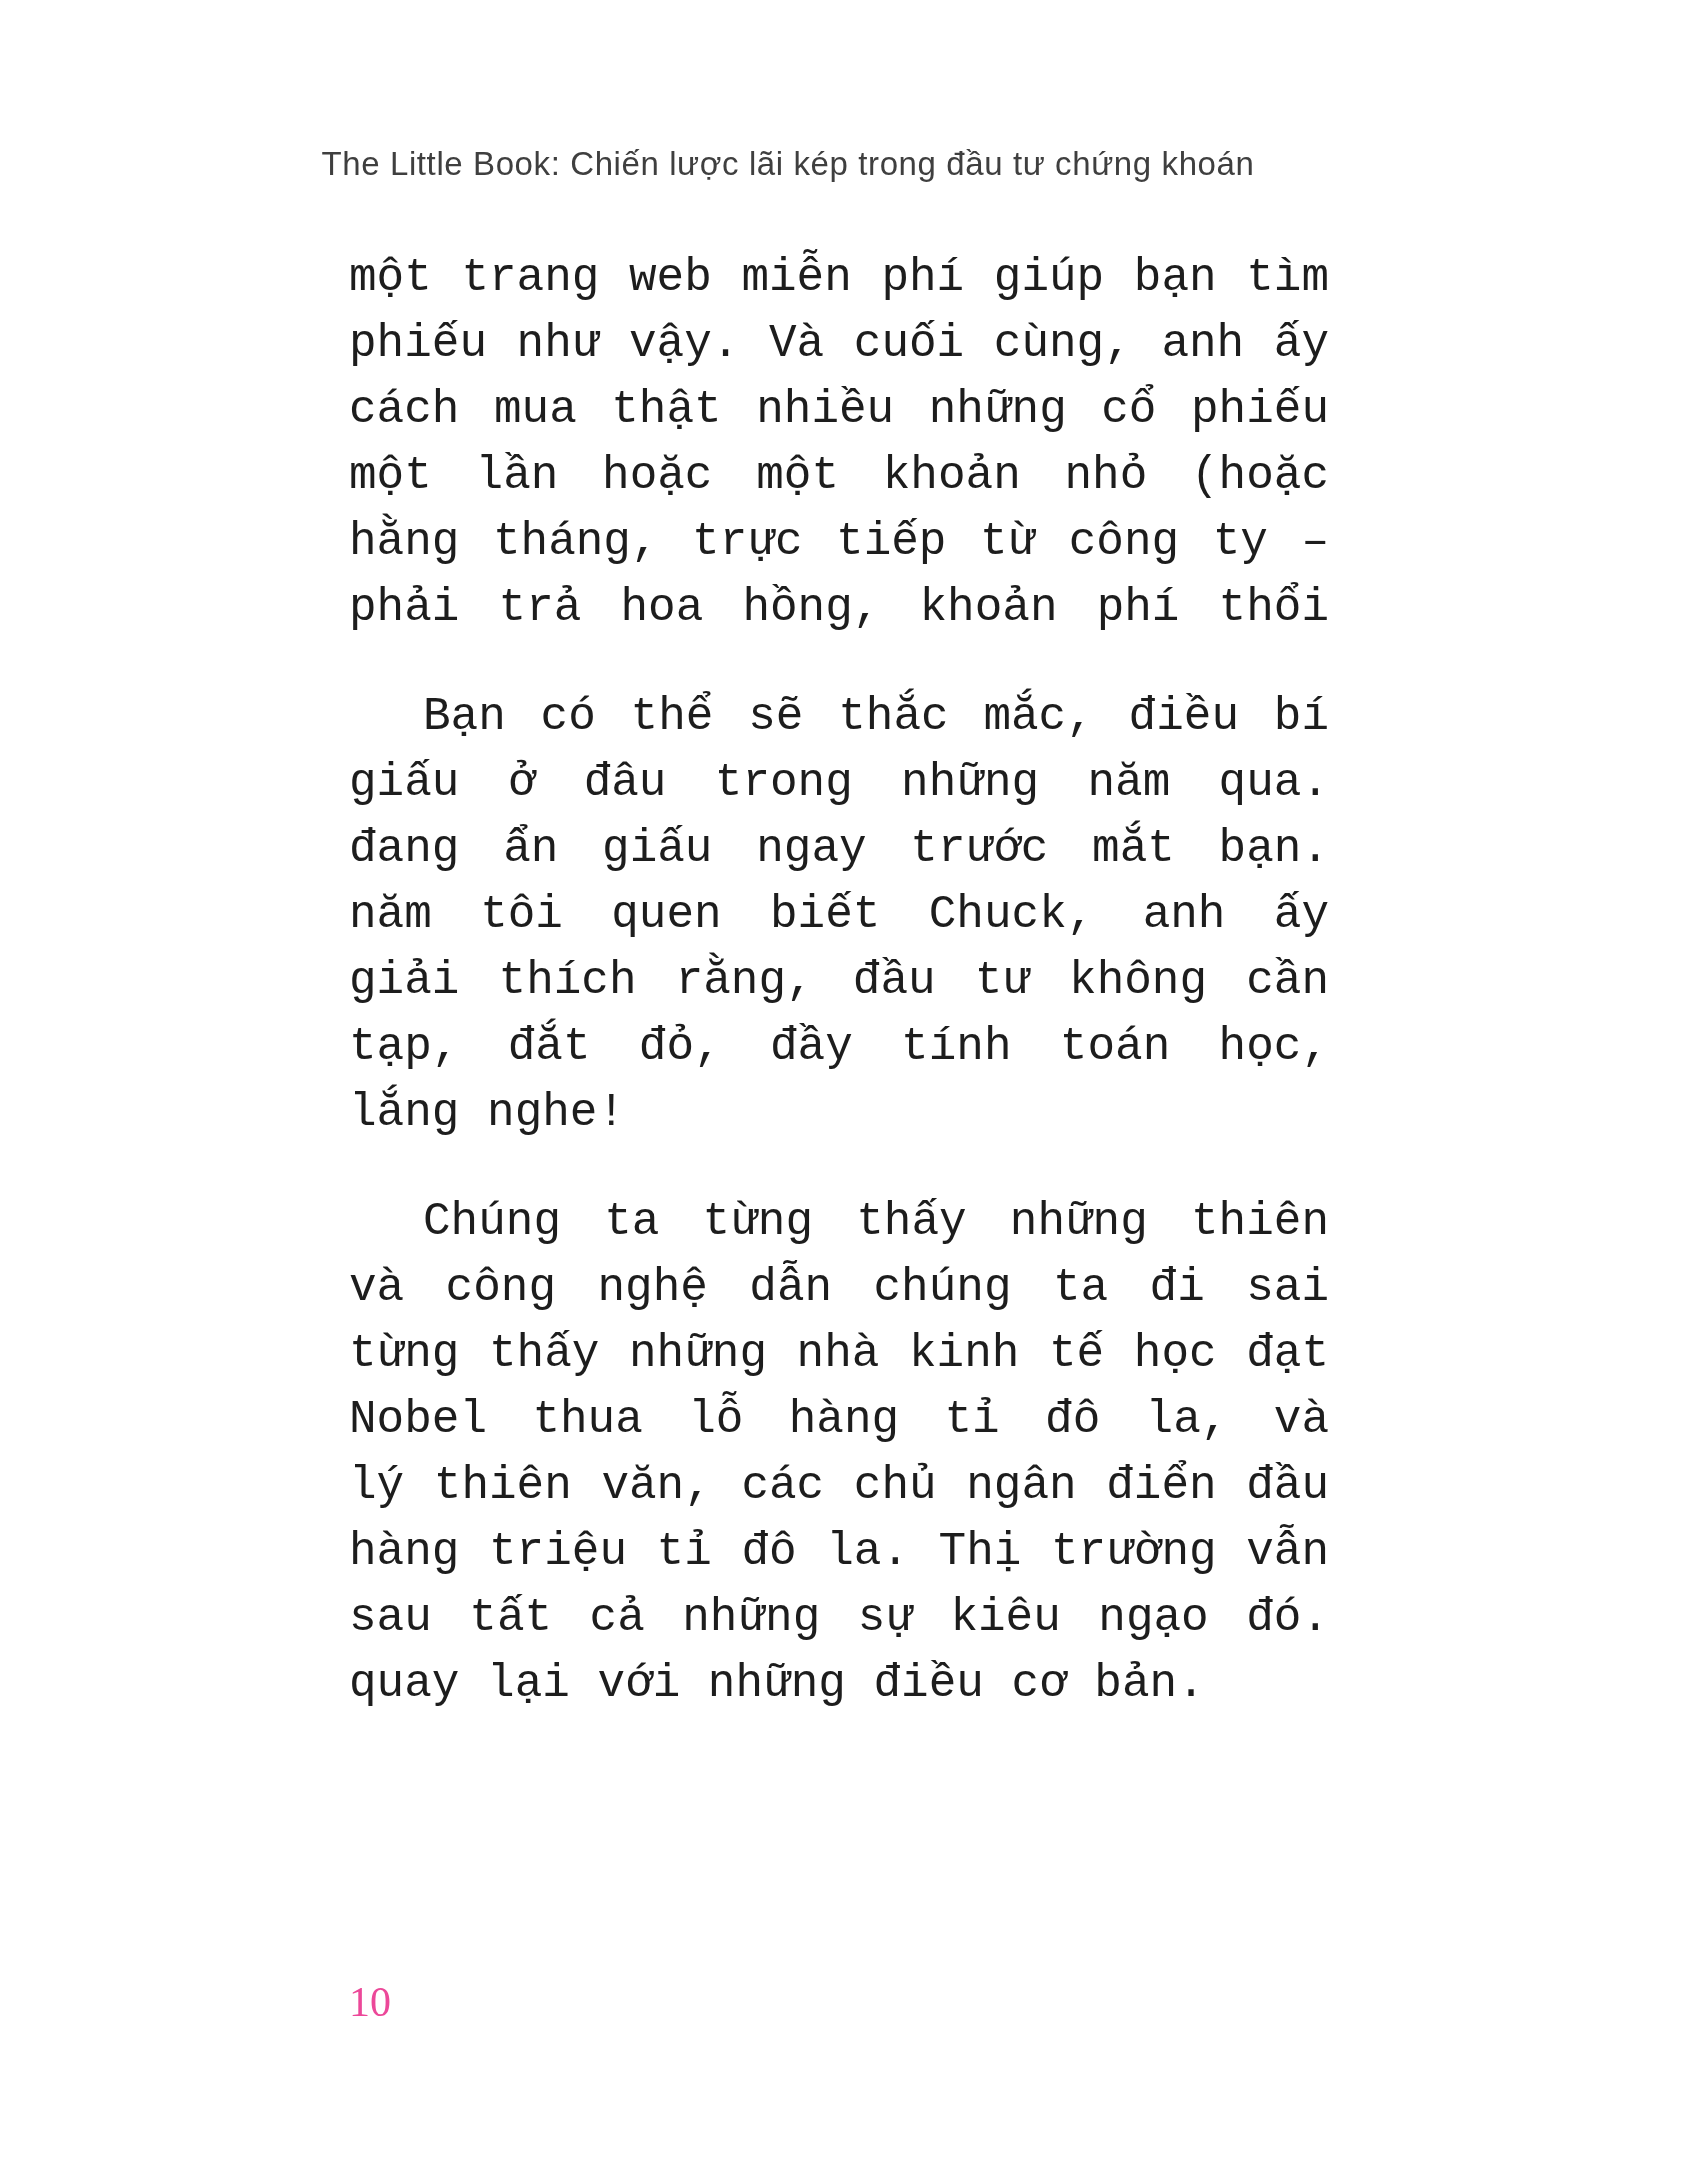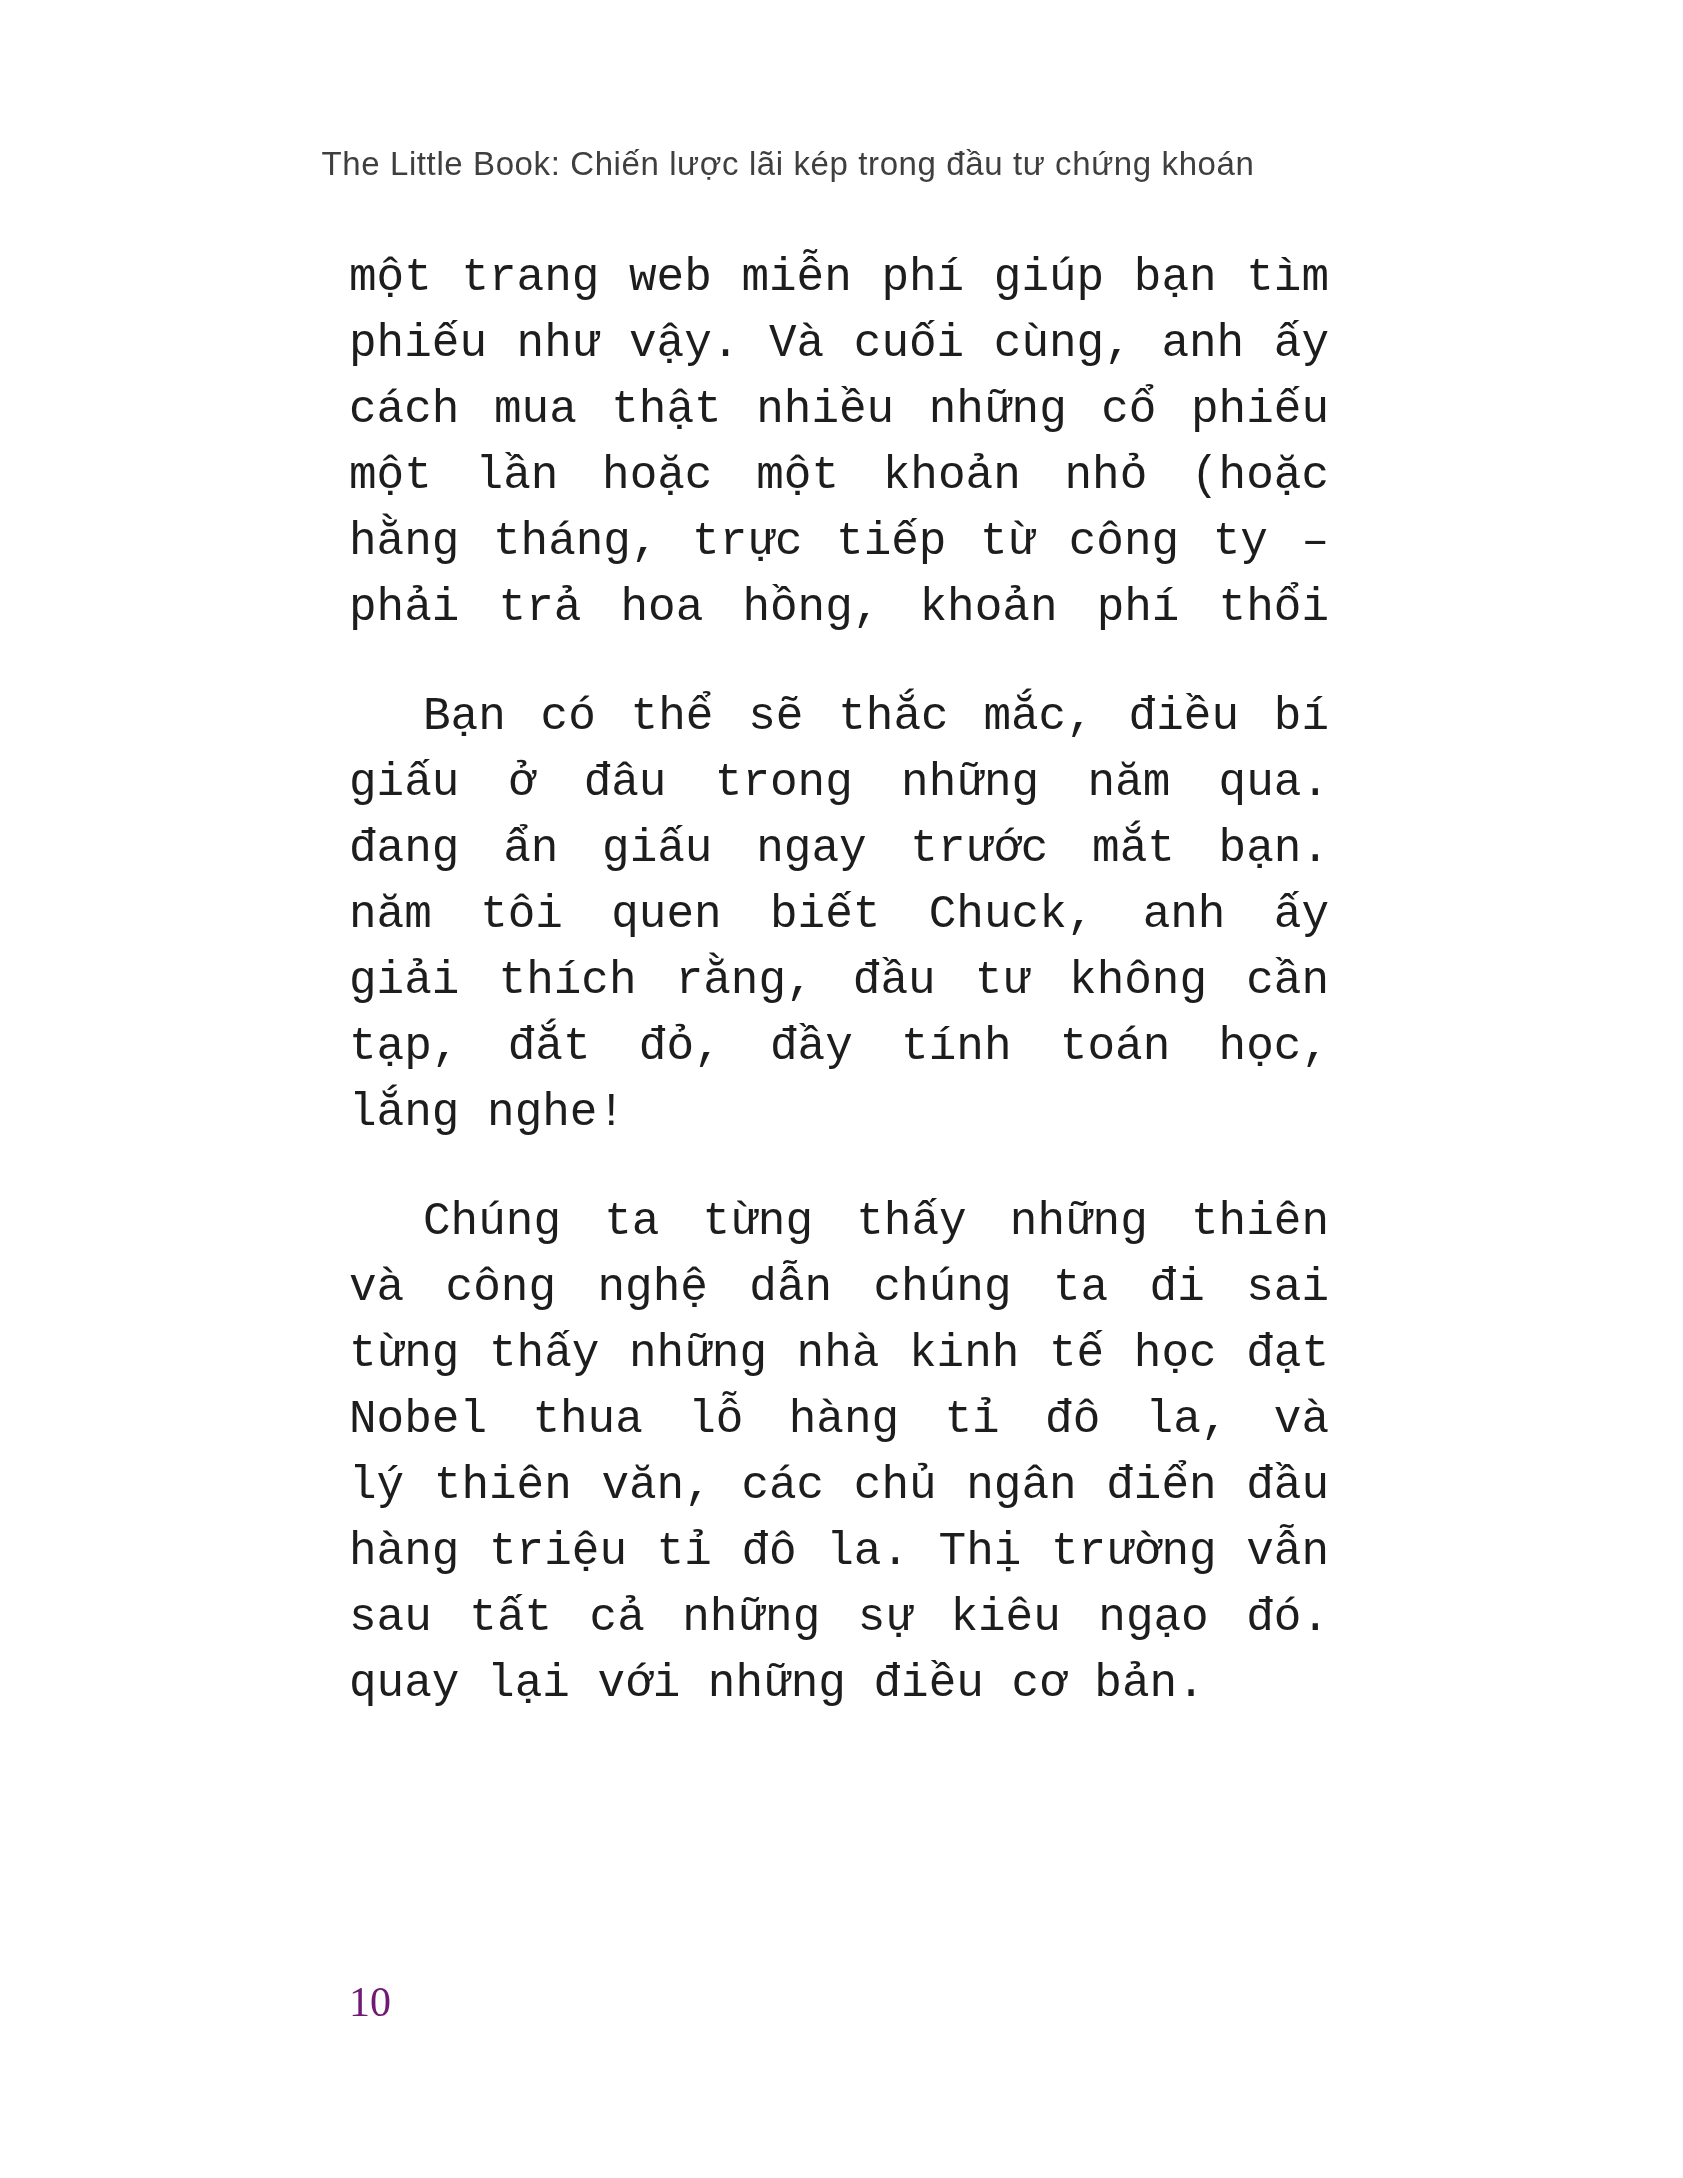--- a/index.html
+++ b/index.html
@@ -51,21 +51,21 @@
     text-indent: 74px;
     margin-top: 43px;
   }
   .page-number {
     position: absolute;
     left: 349px;
     top: 1978px;
     font-family: "Liberation Serif", serif;
     font-size: 42px;
     line-height: 48px;
-    color: #701a75;
+    color: #ec4899;
   }
 </style>
 </head>
 <body>
 
 <div class="page">
   <div class="running-header">The Little Book: Chiến lược lãi kép trong đầu tư chứng khoán</div>
 
   <main class="page-body">
       <div class="para">

